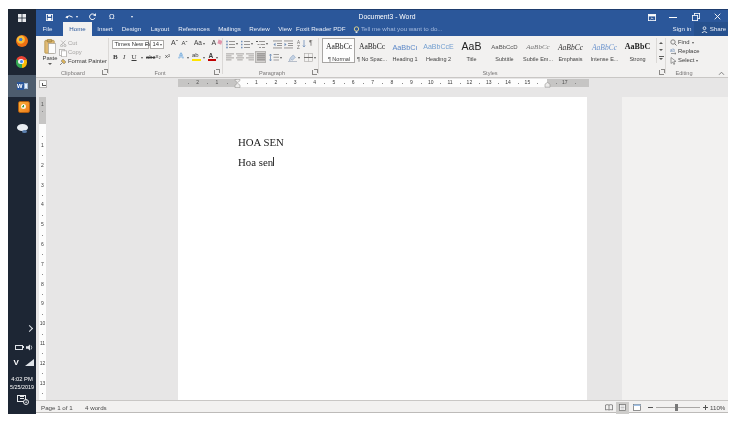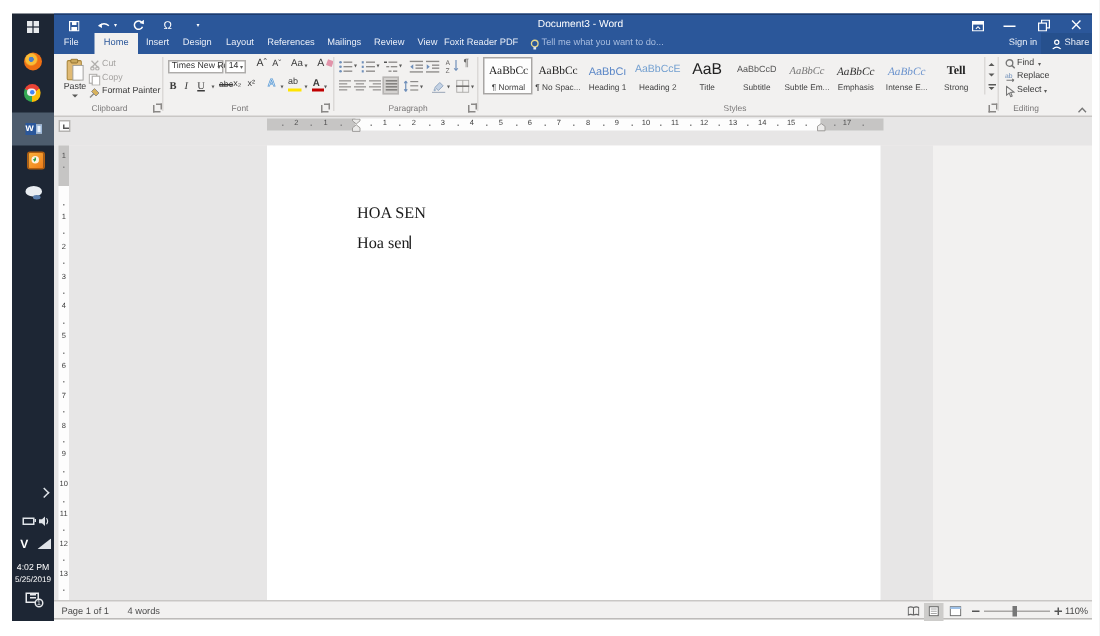--- a/index.html
+++ b/index.html
@@ -327,21 +327,21 @@
     <div class="t" style="left:419px;top:4px;width:33px;text-align:center;font-size:10.5px;color:#222;">AaB</div>
     <div class="t" style="left:419px;top:20px;width:33px;text-align:center;font-size:5.5px;color:#3f3f3f;">Title</div>
     <div class="t" style="left:452px;top:8px;width:33px;text-align:center;font-size:6px;color:#555;">AaBbCcD</div>
     <div class="t" style="left:452px;top:20px;width:33px;text-align:center;font-size:5.5px;color:#3f3f3f;">Subtitle</div>
     <div class="t" style="left:485px;top:7px;width:34px;text-align:center;font-size:7px;font-style:italic;color:#777;font-family:'Liberation Serif',serif;">AaBbCc</div>
     <div class="t" style="left:485px;top:20px;width:34px;text-align:center;font-size:5.5px;color:#3f3f3f;">Subtle Em...</div>
     <div class="t" style="left:518px;top:6.5px;width:33px;text-align:center;font-size:7.5px;font-style:italic;color:#333;font-family:'Liberation Serif',serif;">AaBbCc</div>
     <div class="t" style="left:518px;top:20px;width:33px;text-align:center;font-size:5.5px;color:#3f3f3f;">Emphasis</div>
     <div class="t" style="left:551.5px;top:6.5px;width:34px;text-align:center;font-size:7.5px;font-style:italic;color:#6b93cd;font-family:'Liberation Serif',serif;">AaBbCc</div>
     <div class="t" style="left:551.5px;top:20px;width:34px;text-align:center;font-size:5.5px;color:#3f3f3f;">Intense E...</div>
-    <div class="t" style="left:585px;top:6px;width:33px;text-align:center;font-size:8px;font-weight:bold;color:#222;font-family:'Liberation Serif',serif;">Tell</div>
+    <div class="t" style="left:585px;top:6px;width:33px;text-align:center;font-size:8px;font-weight:bold;color:#222;font-family:'Liberation Serif',serif;">AaBbC</div>
     <div class="t" style="left:585px;top:20px;width:33px;text-align:center;font-size:5.5px;color:#3f3f3f;">Strong</div>
 
     <div class="abs" style="left:620px;top:2px;width:8px;height:25px;border-left:1px solid #dbd9d7;">
       <div class="abs" style="left:2px;top:4px;width:0;height:0;border-left:2px solid transparent;border-right:2px solid transparent;border-bottom:2.4px solid #5a5a58;"></div>
       <div class="abs" style="left:2px;top:11px;width:0;height:0;border-left:2px solid transparent;border-right:2px solid transparent;border-top:2.4px solid #5a5a58;"></div>
       <div class="abs" style="left:2px;top:18px;width:4.5px;height:1px;background:#5a5a58;"></div>
       <div class="abs" style="left:2px;top:20px;width:0;height:0;border-left:2px solid transparent;border-right:2px solid transparent;border-top:2.4px solid #5a5a58;"></div>
     </div>
     <div class="glabel" style="left:440px;width:28px;text-align:center;">Styles</div>
     <div class="launch" style="left:623px;top:34px;"></div>

